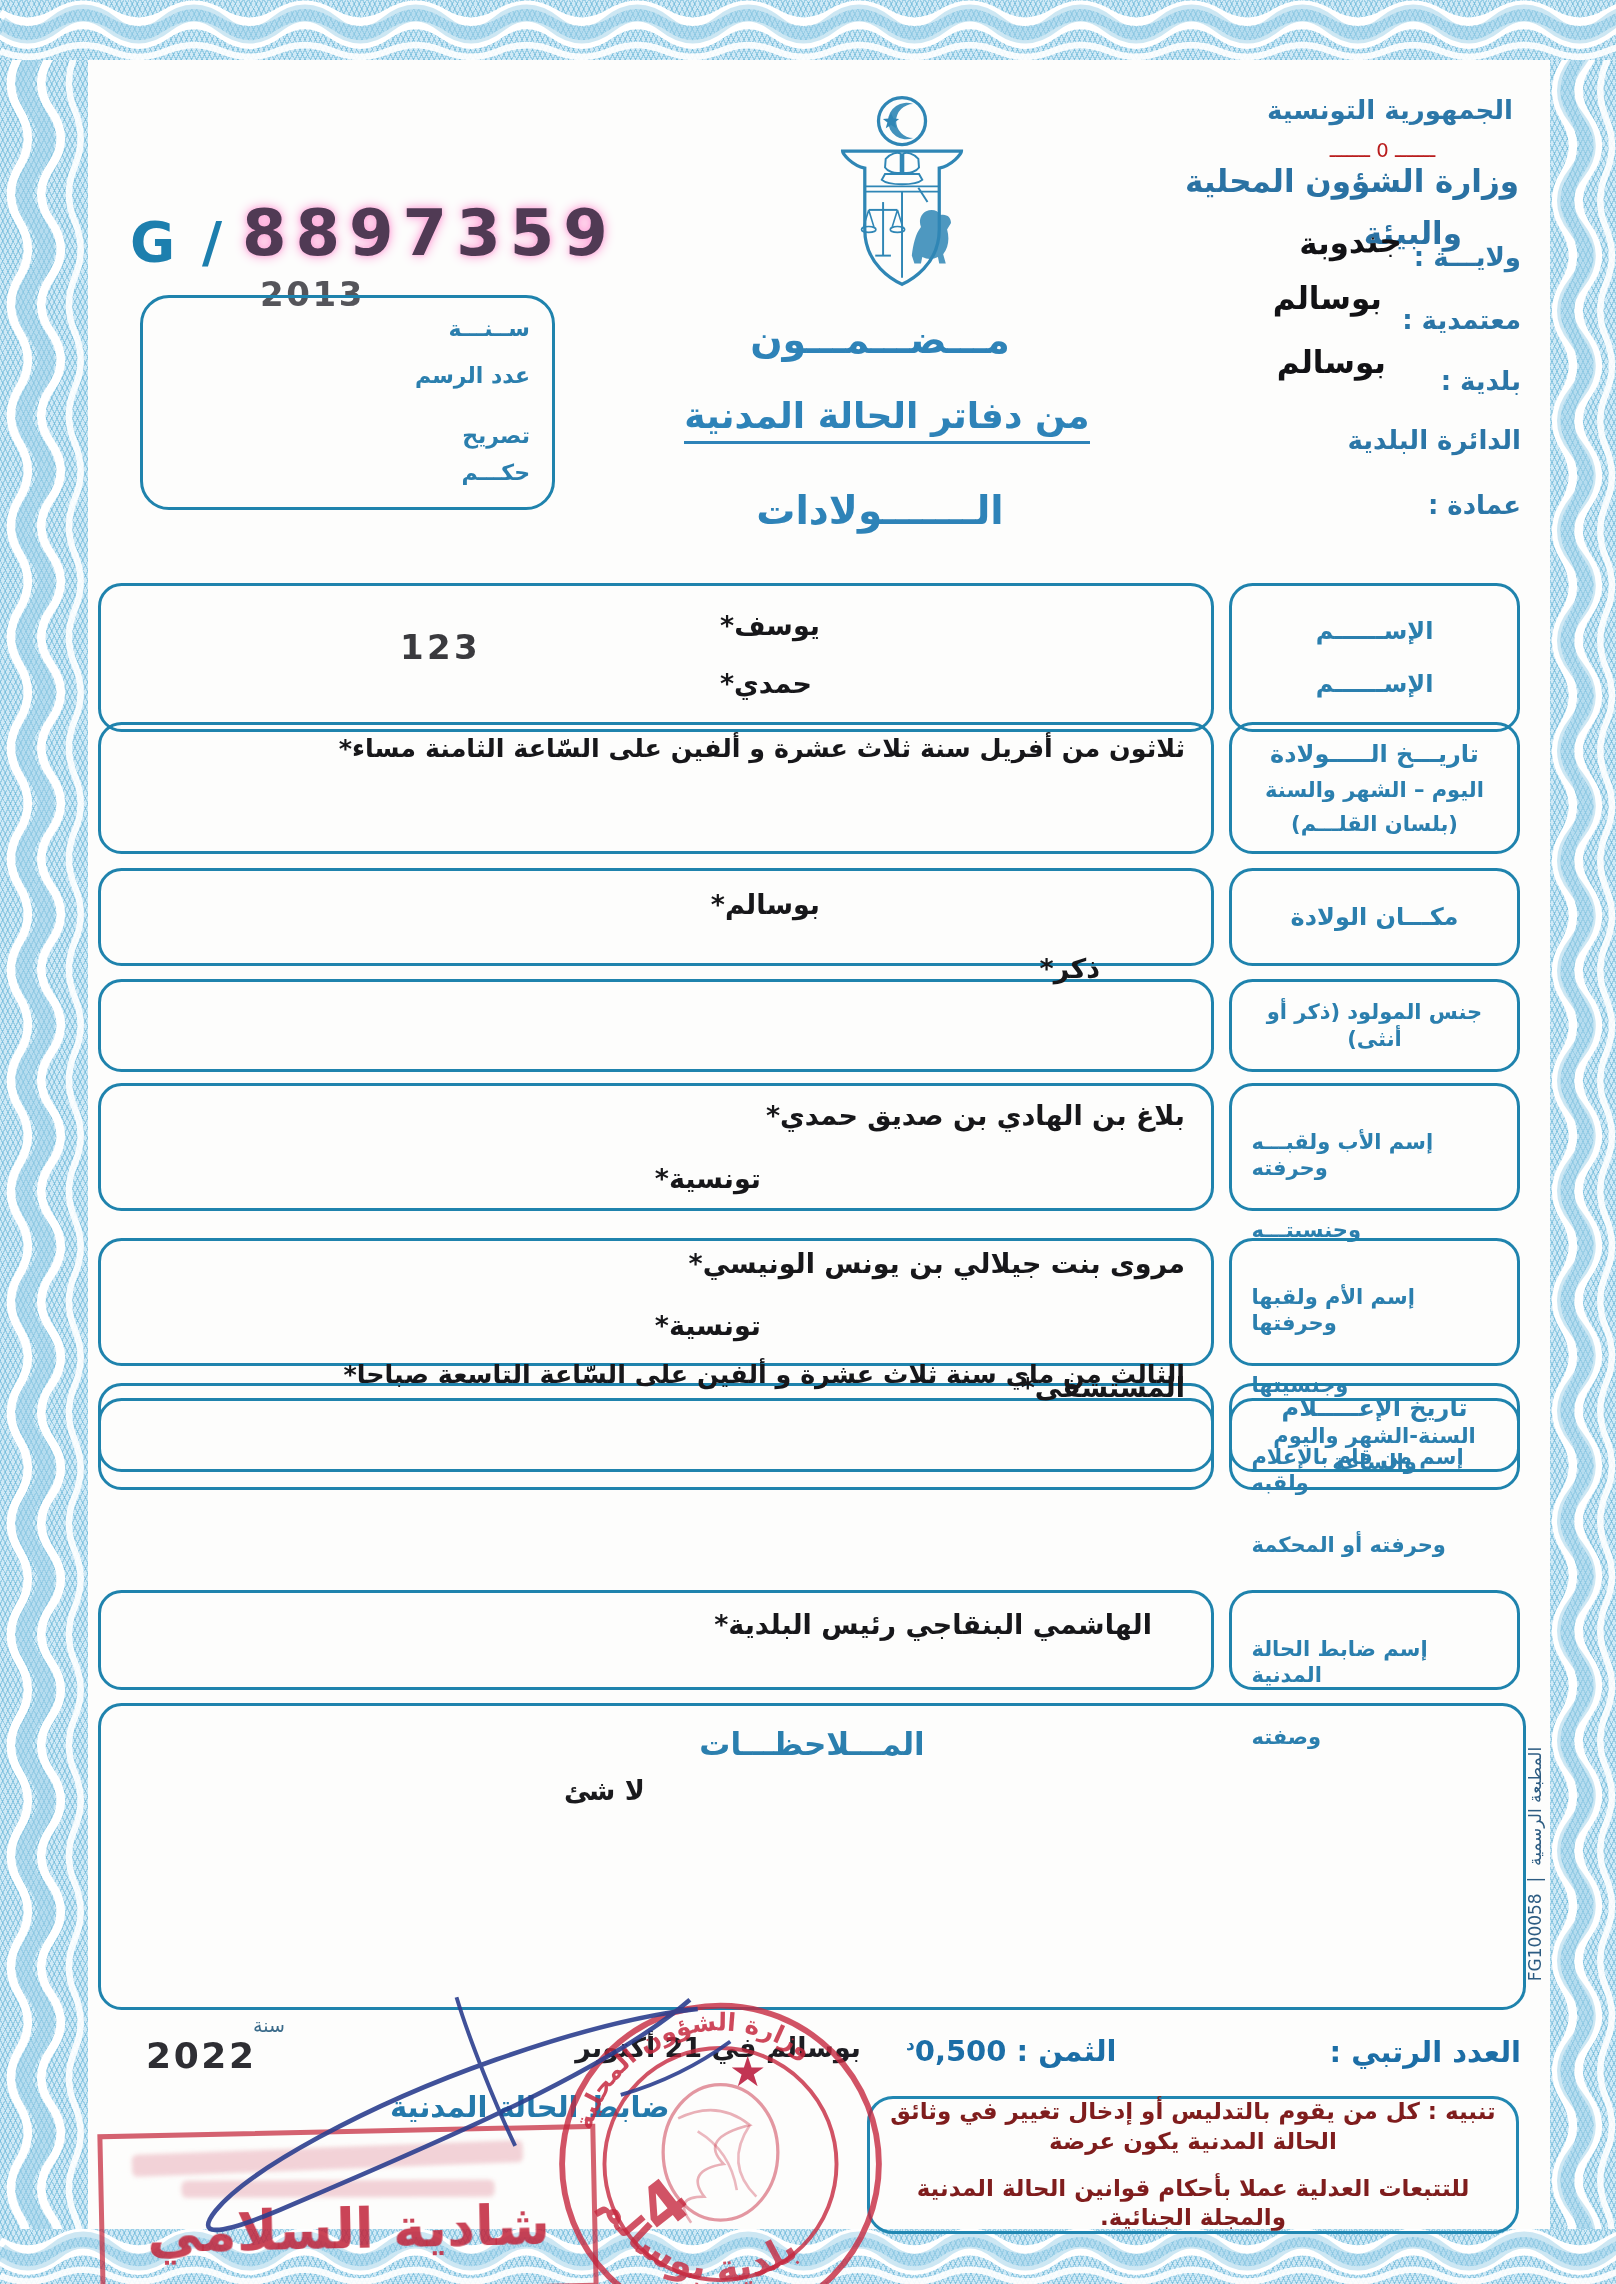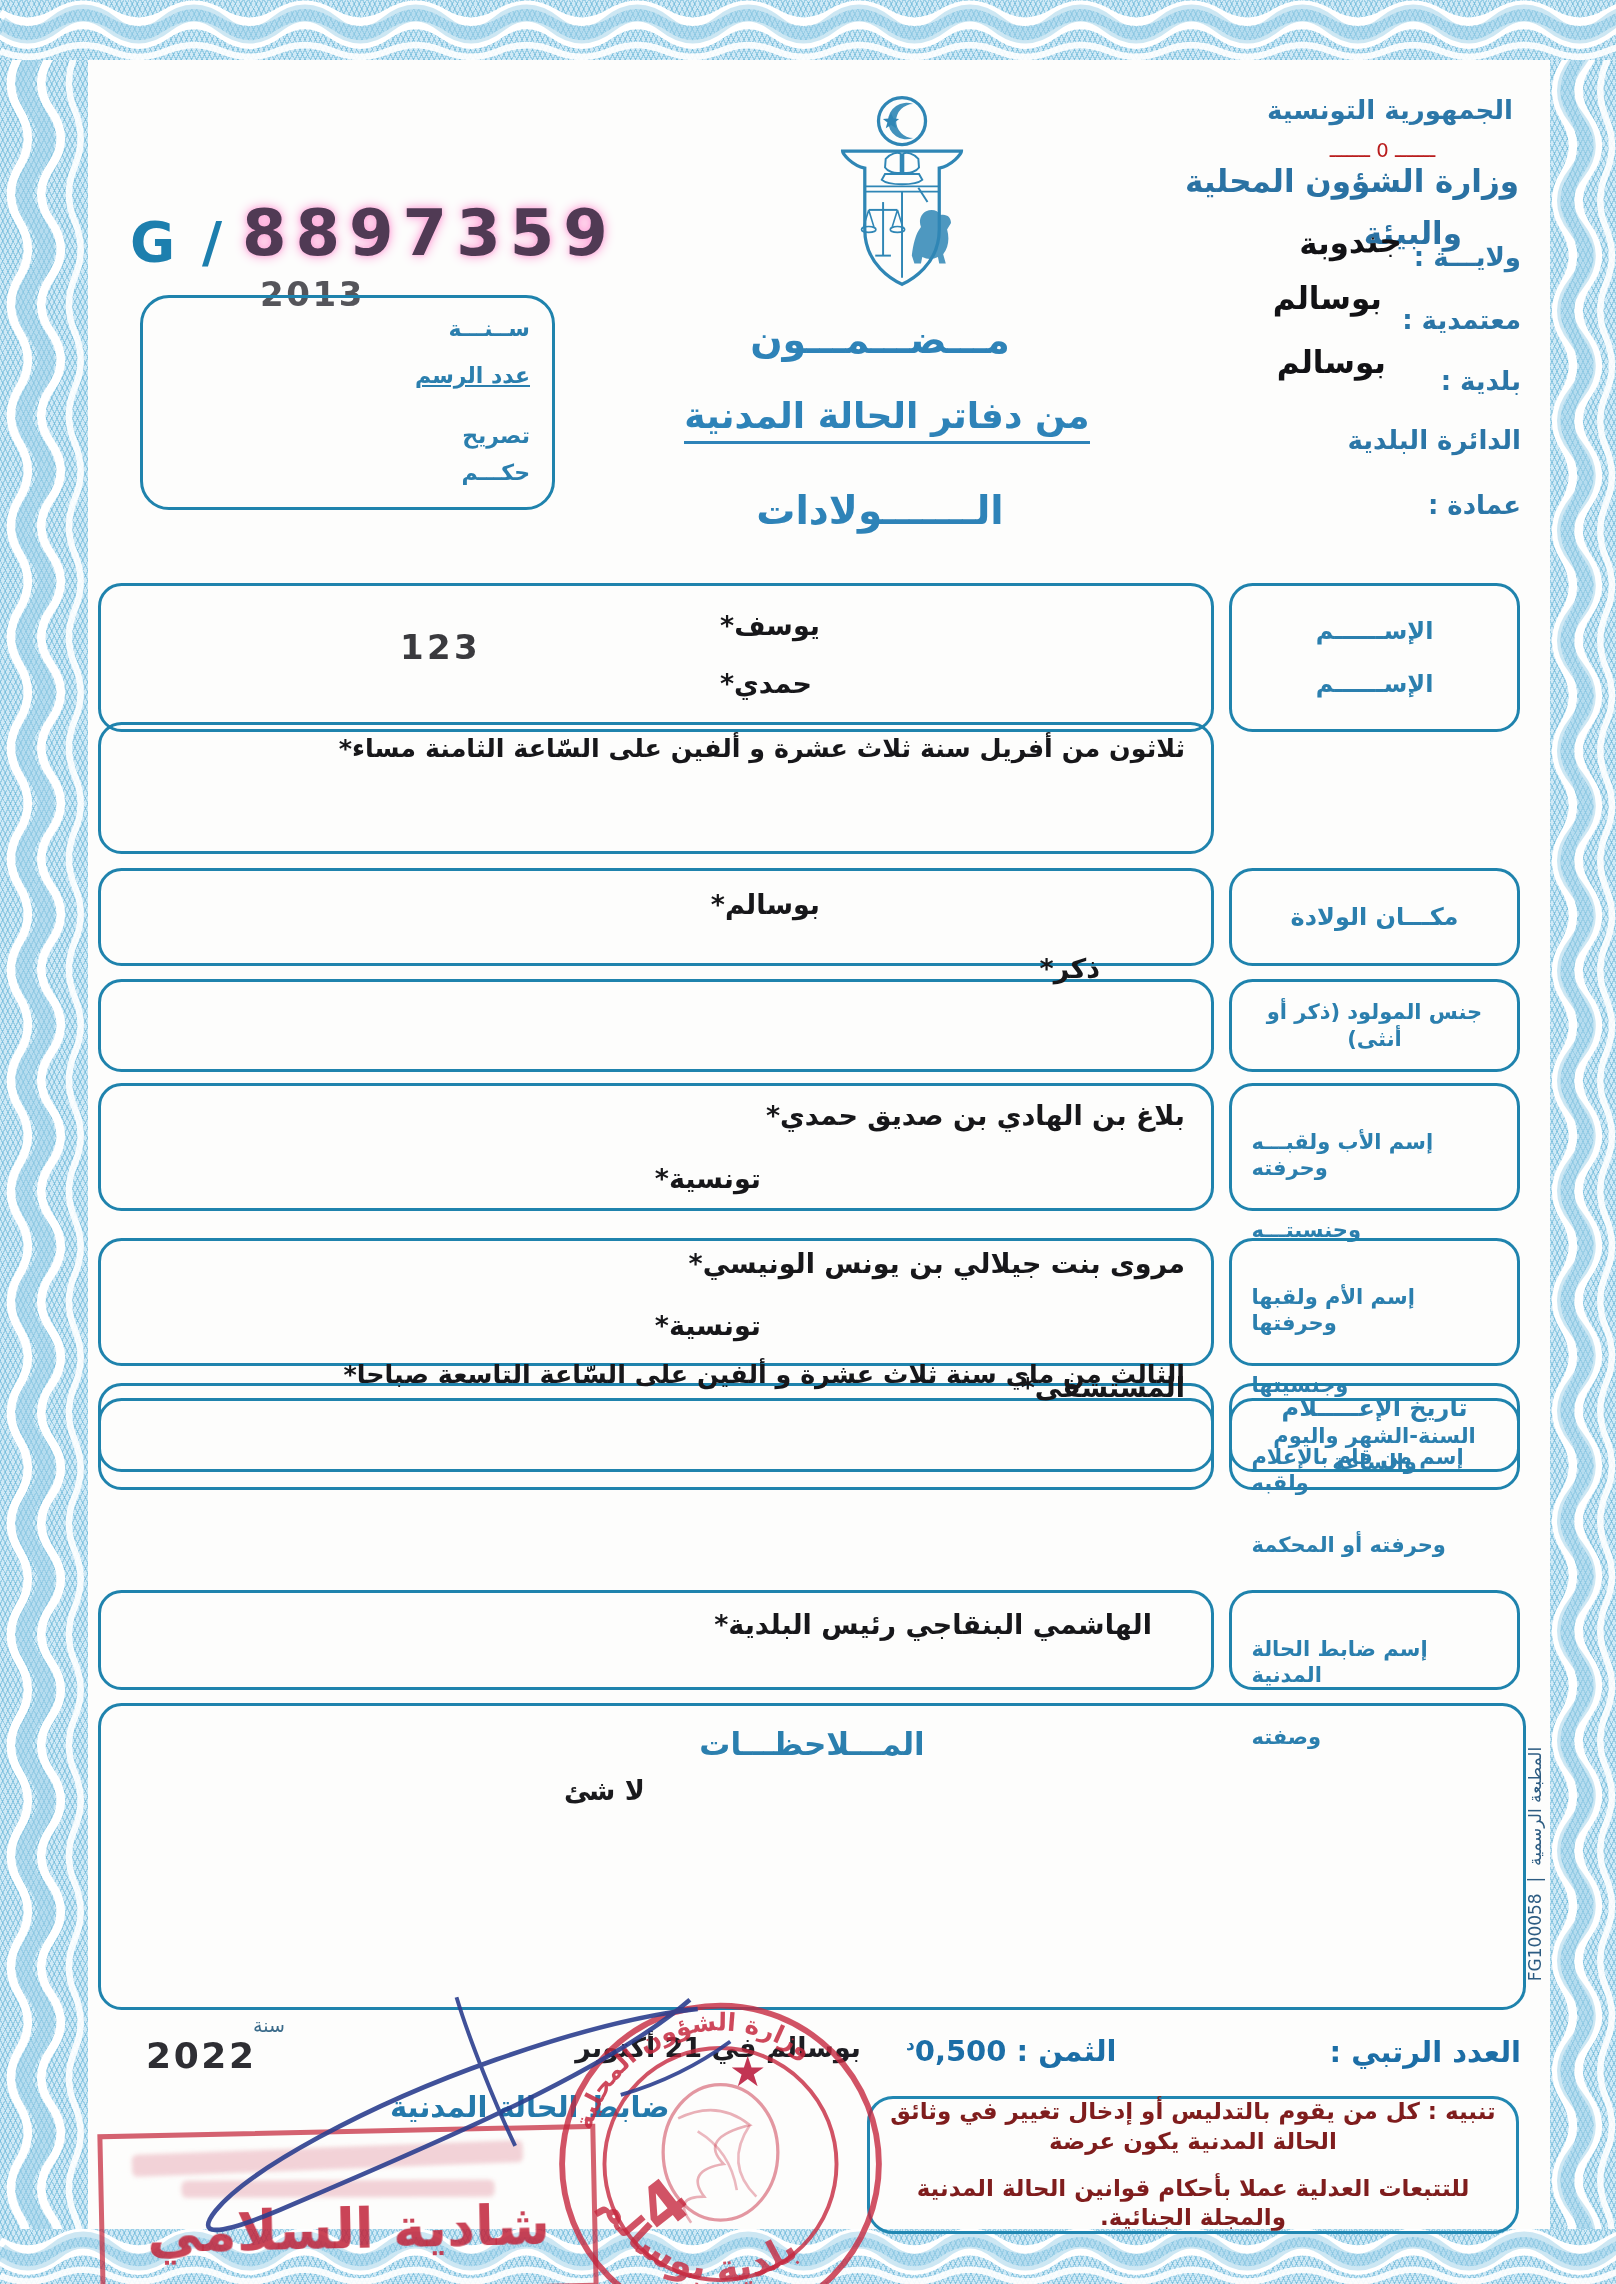--- a/index.html
+++ b/index.html
@@ -166,21 +166,21 @@
     </g>
     <path d="M136,252 c2,-18 6,-34 14,-44 c-4,-10 0,-20 8,-24 c8,-4 18,-2 22,6 c10,-2 16,4 16,12 l-6,10 c4,14 2,28 -6,38 l4,14 h-10 l-2,-10 c-8,4 -16,4 -24,0 l-2,10 h-10 z" fill="#2f86b5" opacity="0.85"></path>
   </svg>
 
   <span class="g-prefix">G /</span>
   <span class="g-number">8897359</span>
   <span class="year-2013">2013</span>
 
   <div class="record-box">
     <span class="rlbl" style="top:18px;">ســنـــة</span>
-    <span class="rlbl" style="top:65px;text-decoration:underline;">عدد الرسم</span>
+    <span class="rlbl" style="top:65px;">عدد الرسم</span>
     <span class="rlbl" style="top:125px;">تصريح</span>
     <span class="rlbl" style="top:162px;">حكـــم</span>
     <span class="record-value">123</span>
   </div>
 
   <div class="title1">مـــضـــمـــون</div>
   <div class="title2"><span>من دفاتر الحالة المدنية</span></div>
   <div class="title3">الـــــــولادات</div>
 
   <div class="hdr hdr-republic">الجمهورية التونسية</div>
@@ -201,20 +201,25 @@
     <span class="vline" style="top:23.5px;right:391px;">يوسف*</span>
     <span class="vline" style="top:82px;right:399px;">حمدي*</span>
   </div>
   <div class="box lbox rt0">
     <span class="lbl">الإســــــم</span>
     <span class="lbl">الإســــــم</span>
   </div>
 
   <div class="box vbox rt1">
     <span class="vline" style="top:7.8px;right:26px;font-size:25.4px;">ثلاثون من أفريل سنة ثلاث عشرة و ألفين على السّاعة الثامنة مساء*</span>
+  </div>
+  <div class="box lbox rt1">
+    <span class="lbl">تاريـــخ الـــــولادة</span>
+    <span class="lbl lbl-sub">اليوم – الشهر والسنة</span>
+    <span class="lbl lbl-sub">(بلسان القلـــم)</span>
   </div>
 
   <div class="box vbox rt2">
     <span class="vline" style="top:18px;right:391px;">بوسالم*</span>
   </div>
   <div class="box lbox rt2">
     <span class="lbl">مكـــان الولادة</span>
   </div>
 
   <div class="box vbox rt3">

